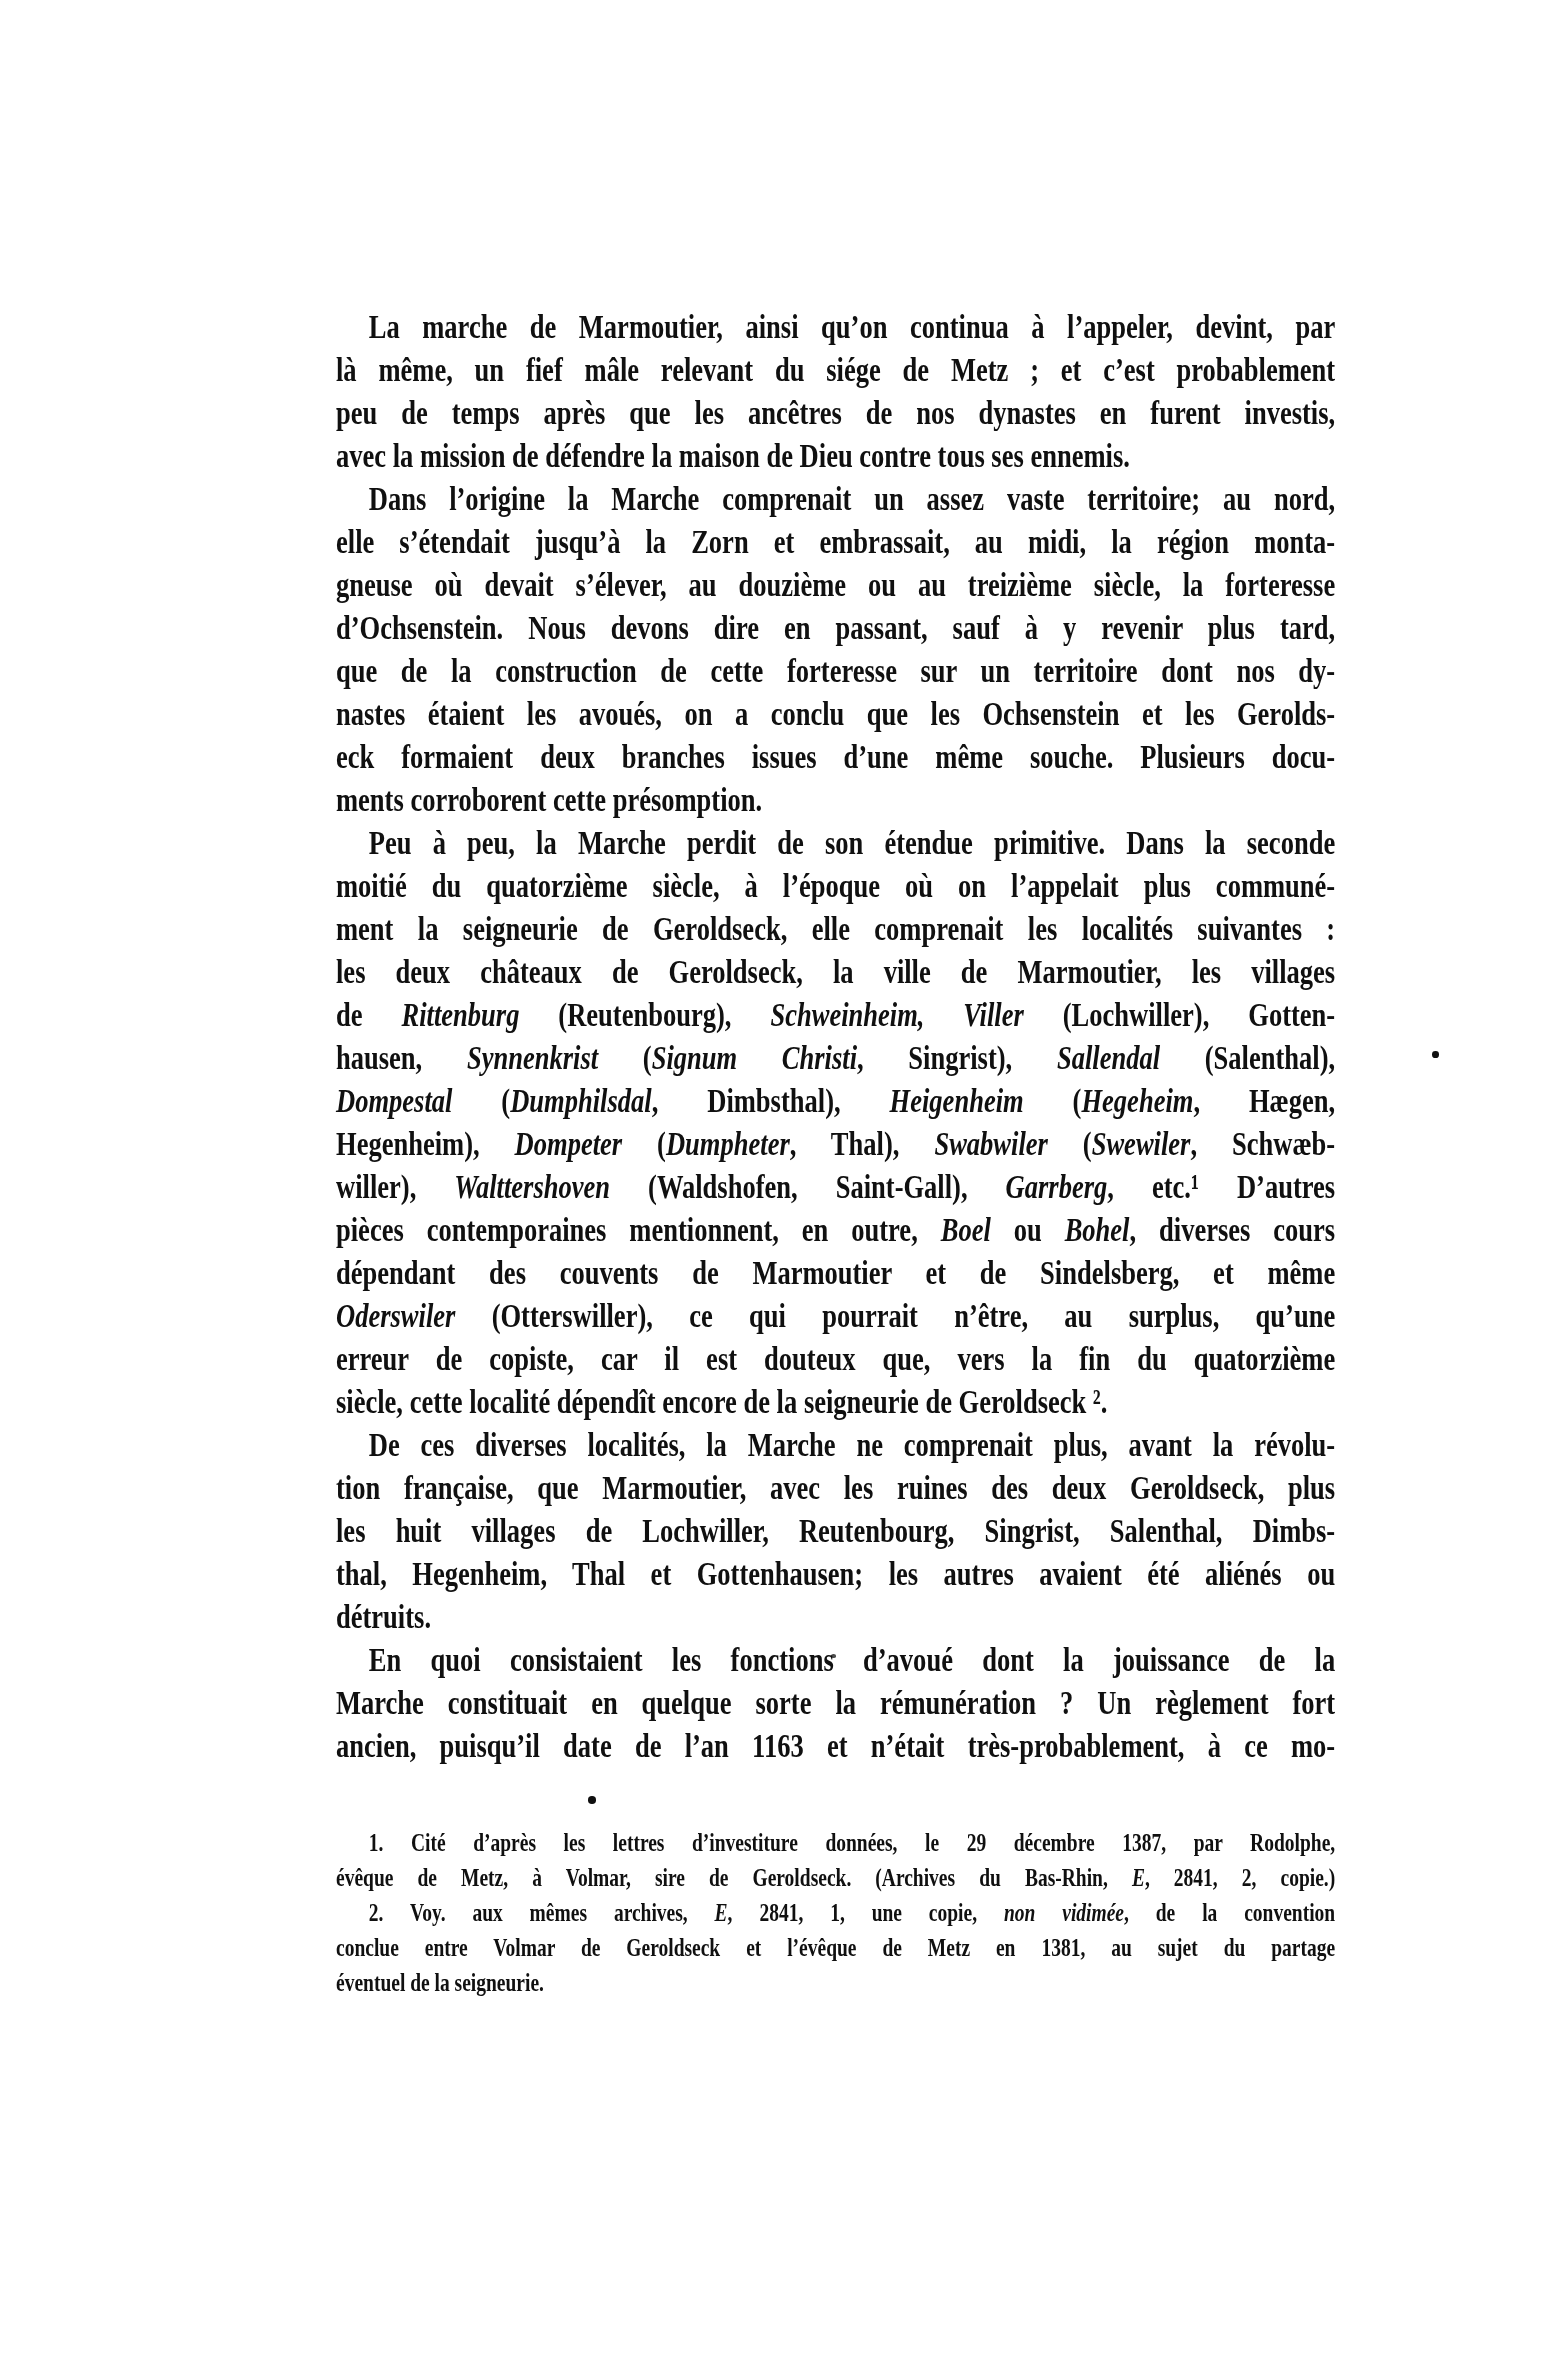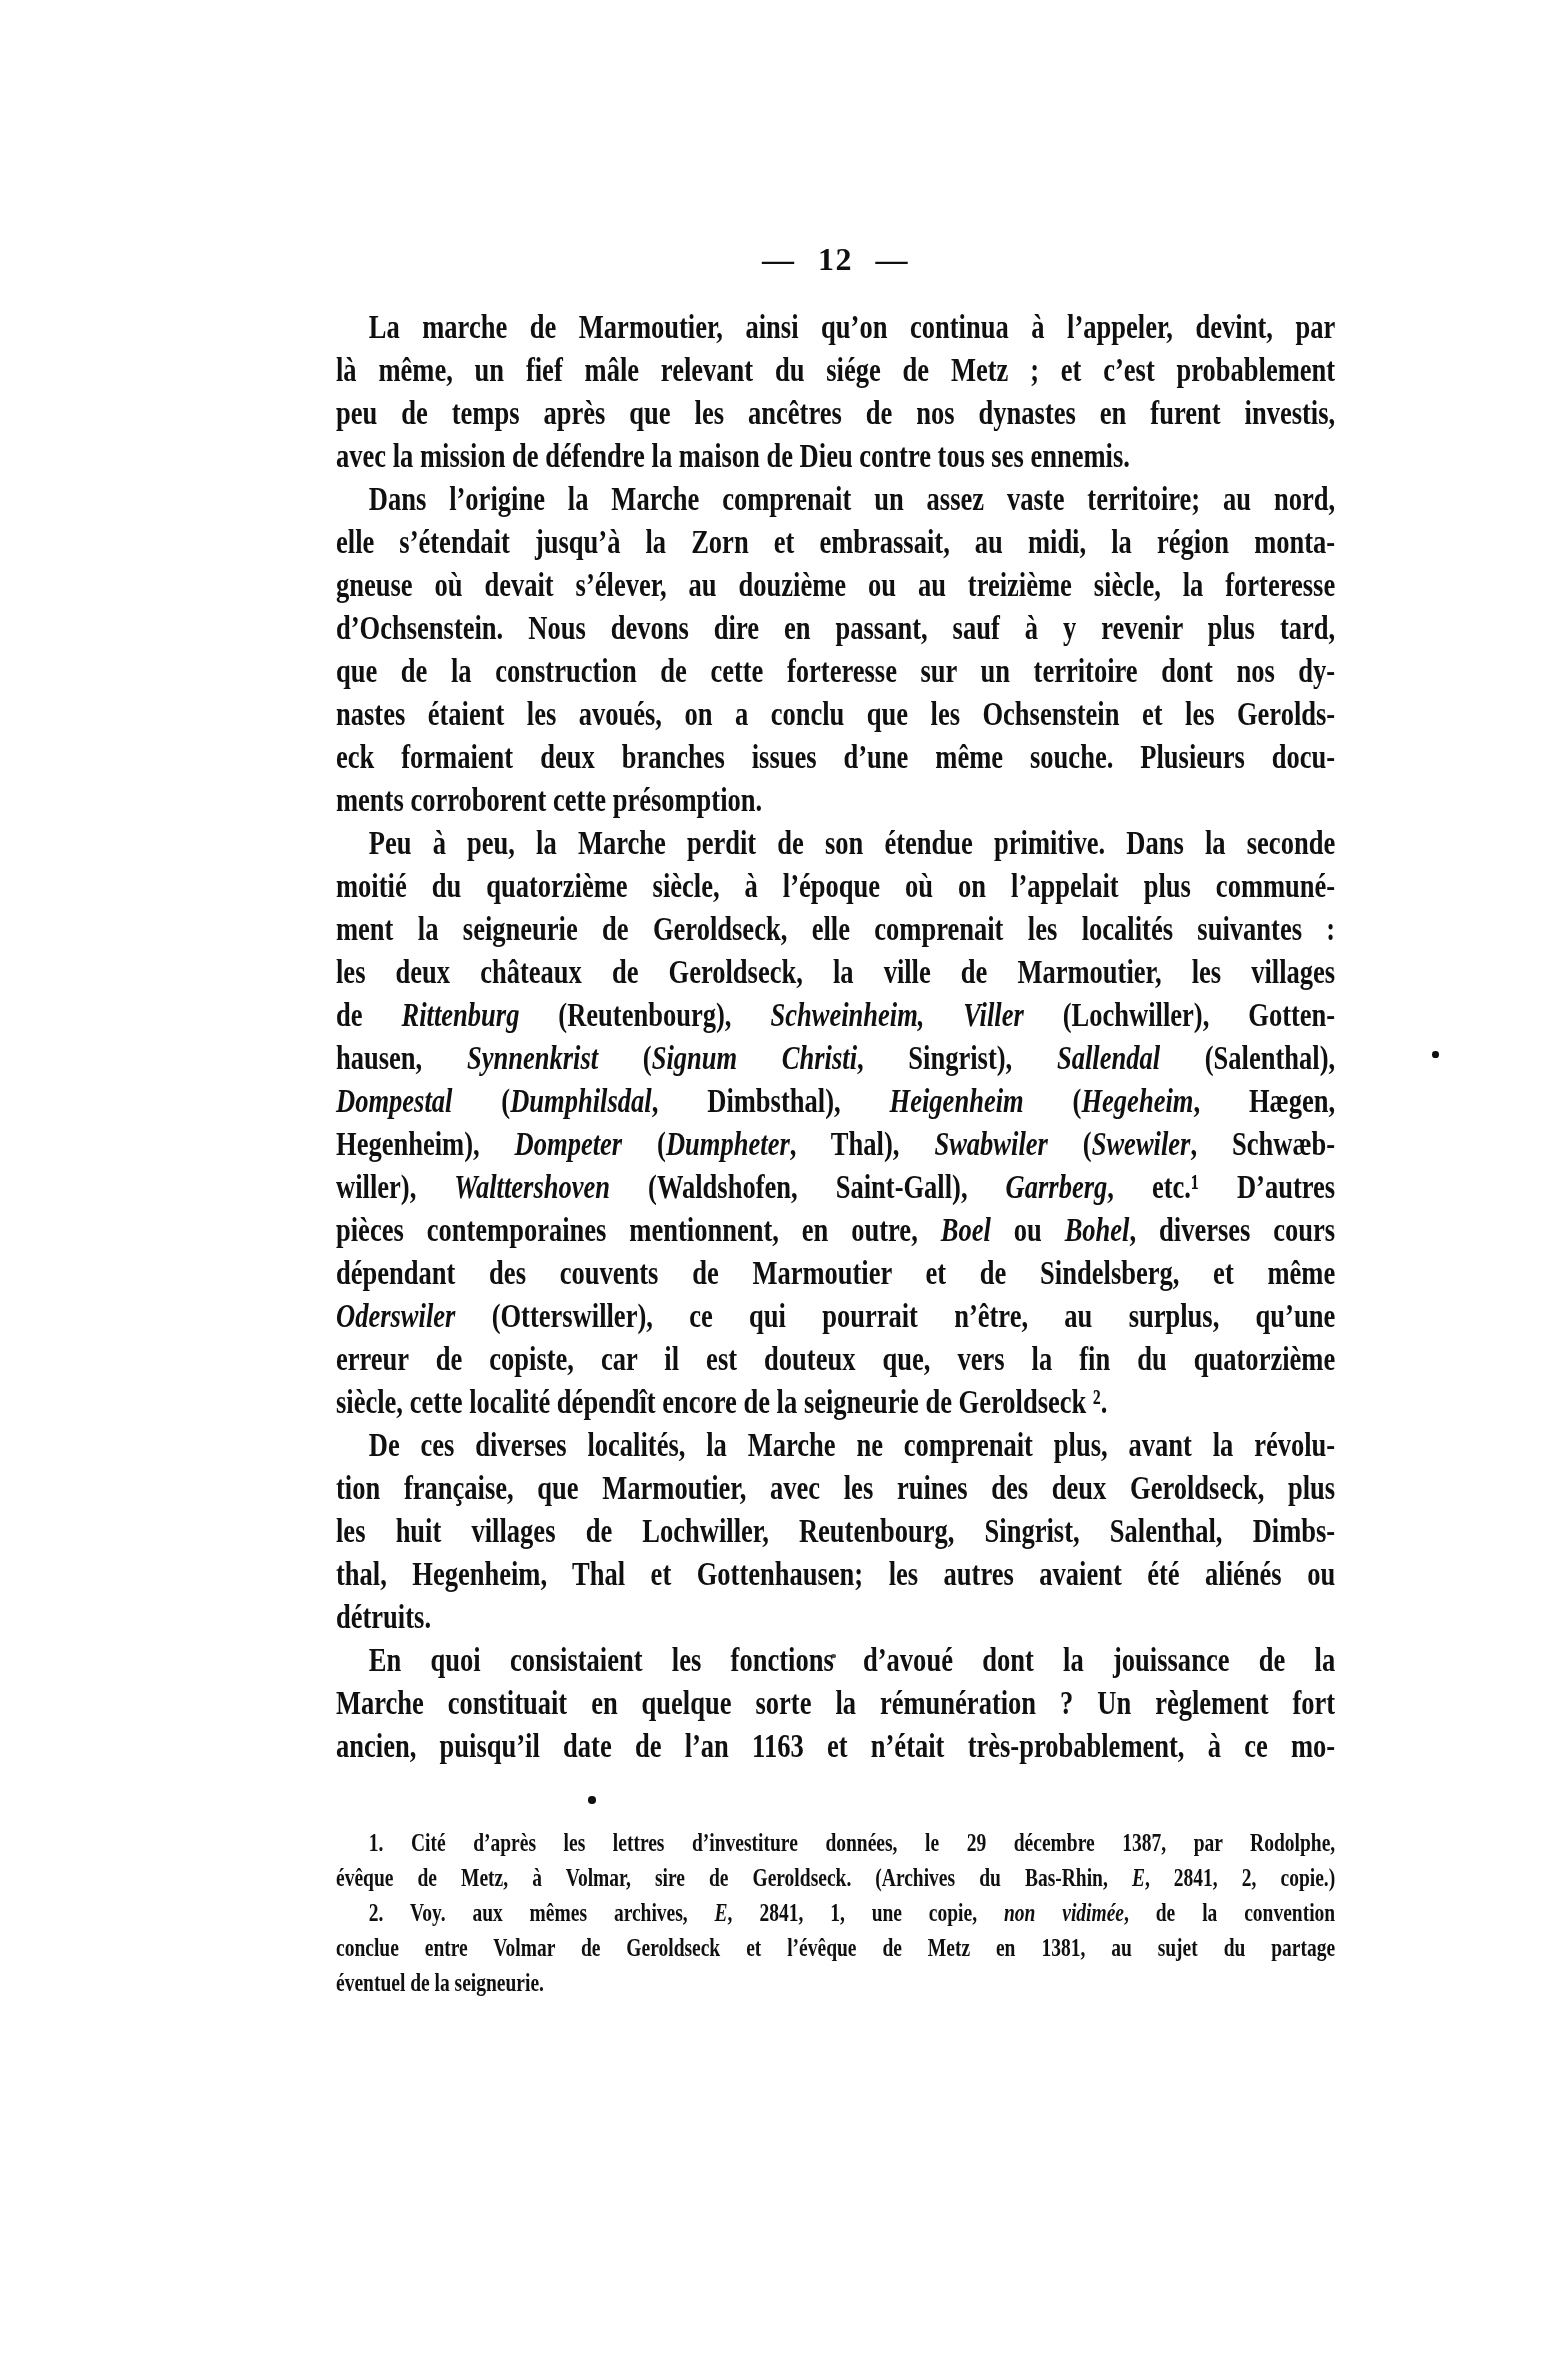--- a/index.html
+++ b/index.html
@@ -57,23 +57,20 @@
   }
   .speck-sep    { left: 588px;  top: 1796px; width: 7.5px; height: 7.5px; }
   .speck-margin { left: 1432px; top: 1051px; width: 6.7px;  height: 6.7px; }
   .speck-faint  { left: 831px; top: 1654px; width: 4.5px;  height: 3.7px; opacity: .75; }
 </style>
 </head>
 <body>
 
 <div class="page">
 
-  <div class="pageno">
-    <span class="dash">—</span><span class="num">12</span><span class="dash">—</span>
-  </div>
 
   <div class="textblock bodyblock" id="body-block">
       <div class="line first"><span>La marche de Marmoutier, ainsi qu’on continua à l’appeler, devint, par</span></div>
       <div class="line"><span>là même, un fief mâle relevant du siége de Metz ; et c’est probablement</span></div>
       <div class="line"><span>peu de temps après que les ancêtres de nos dynastes en furent investis,</span></div>
       <div class="line last"><span>avec la mission de défendre la maison de Dieu contre tous ses ennemis.</span></div>
       <div class="line first"><span>Dans l’origine la Marche comprenait un assez vaste territoire; au nord,</span></div>
       <div class="line"><span>elle s’étendait jusqu’à la Zorn et embrassait, au midi, la région monta-</span></div>
       <div class="line"><span>gneuse où devait s’élever, au douzième ou au treizième siècle, la forteresse</span></div>
       <div class="line"><span>d’Ochsenstein. Nous devons dire en passant, sauf à y revenir plus tard,</span></div>

